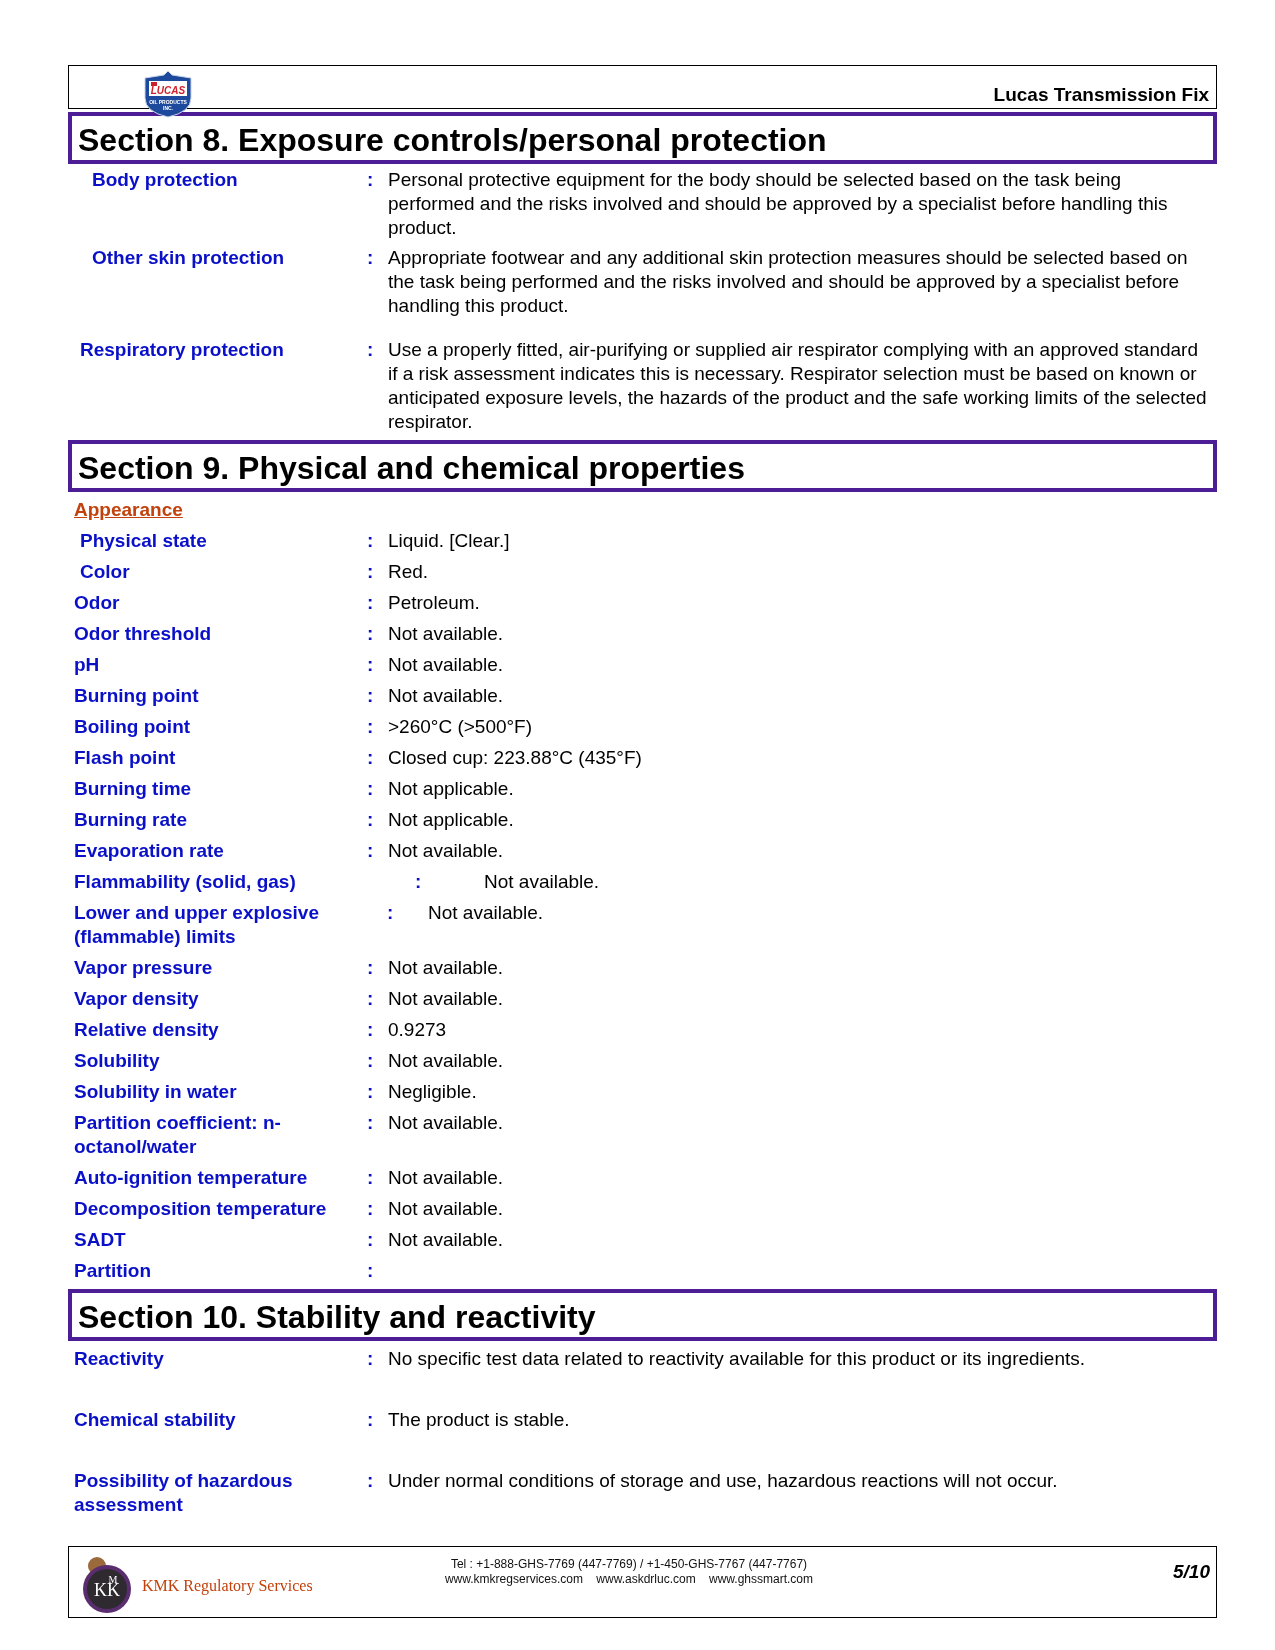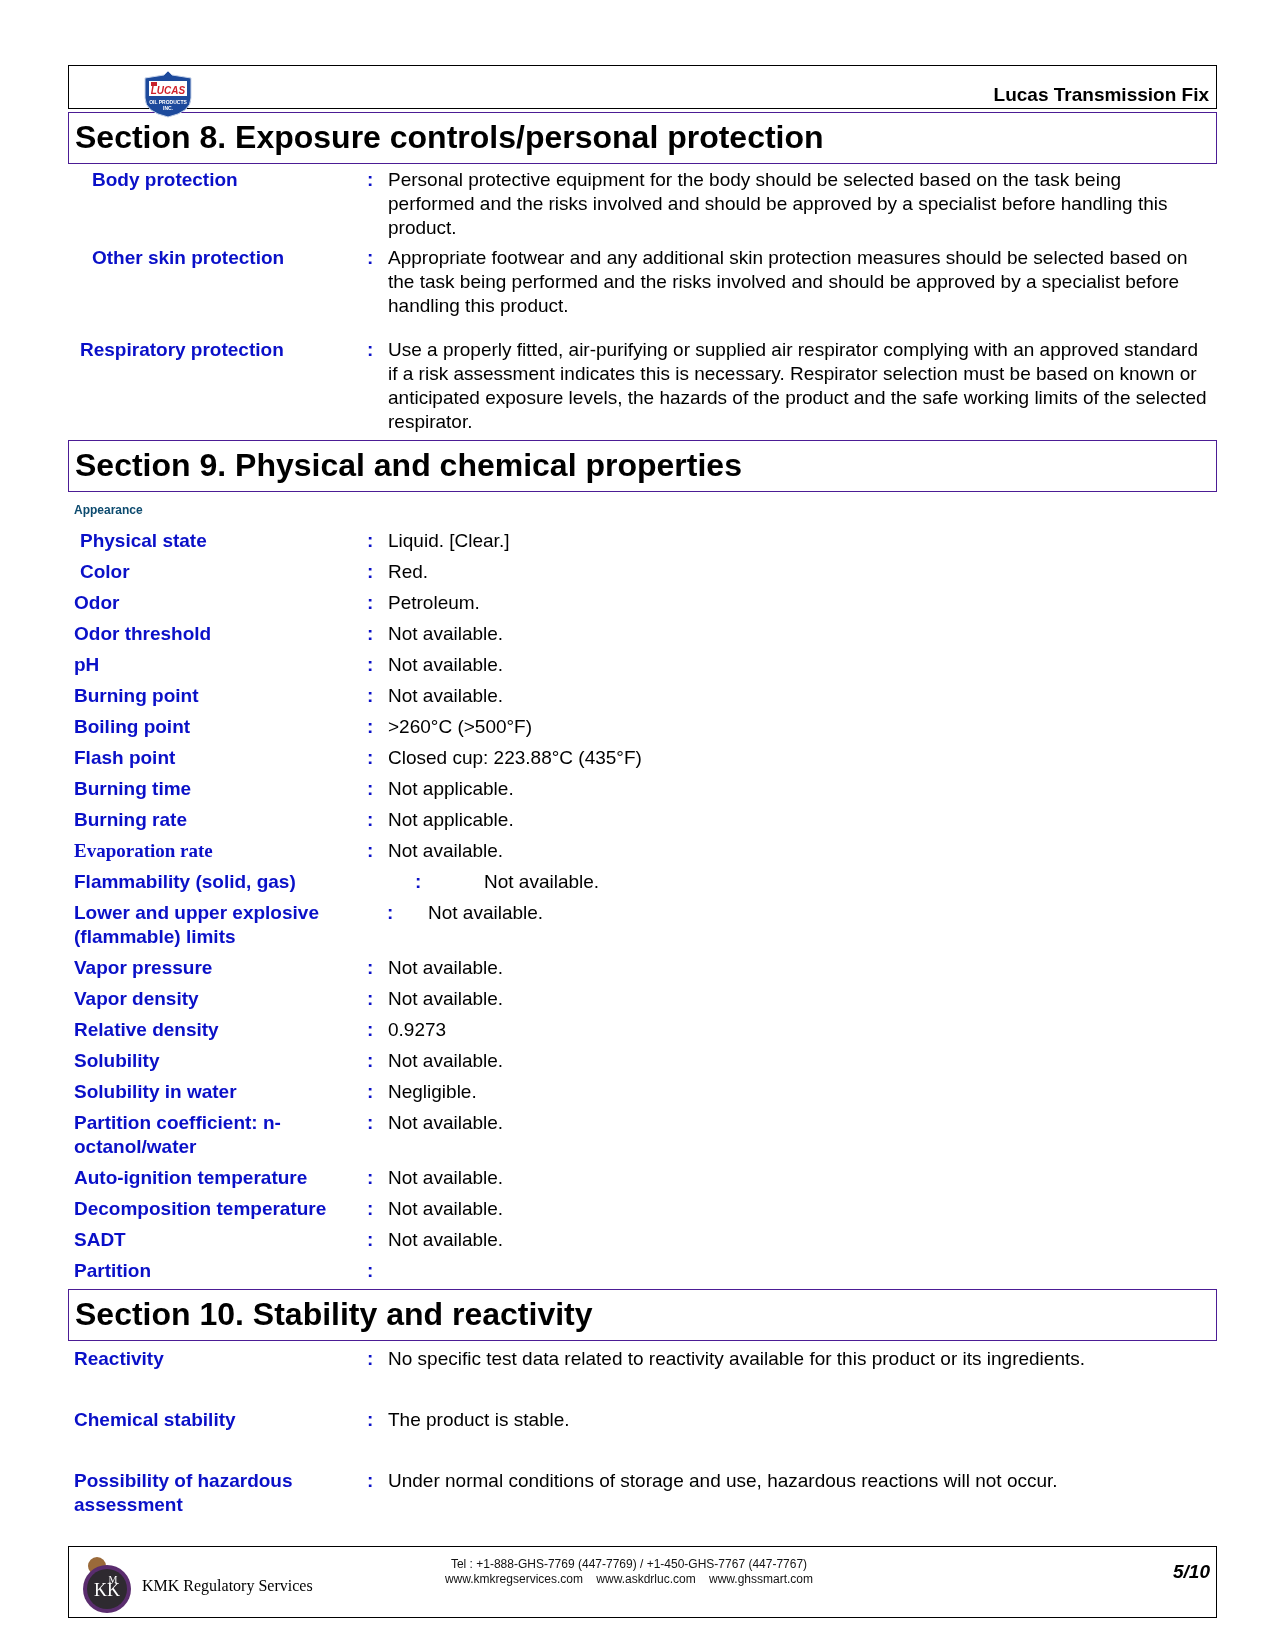--- a/index.html
+++ b/index.html
@@ -1,33 +1,33 @@
 <!DOCTYPE html>
 <html><head>
 <meta charset="utf-8">
 <style>
   html, body { margin: 0; padding: 0; background: #ffffff; }
   body { width: 1275px; height: 1650px; position: relative; font-family: "Liberation Sans", sans-serif; color: #000; overflow: hidden; }
   .page { position: absolute; left: 68px; top: 65px; width: 1149px; }
   .header-box { position: relative; height: 44px; border: 1px solid #000; box-sizing: border-box; }
   .logo { position: absolute; left: 72px; top: 4px; width: 54px; height: 48px; }
   .product-title { position: absolute; right: 7px; top: 18px; font-weight: bold; font-size: 19px; }
-  .section-head { border: 1px solid #4c1d95; box-sizing: border-box; height: 52px; margin-top: 3px; padding-left: 6px; font-weight: bold; font-size: 32px; line-height: 48px; white-space: nowrap; }
+  .section-head { border: 4px solid #4c1d95; box-sizing: border-box; height: 52px; margin-top: 3px; padding-left: 6px; font-weight: bold; font-size: 32px; line-height: 48px; white-space: nowrap; }
   .rows { position: relative; }
   .row { position: relative; display: flex; font-size: 19px; line-height: 24px; }
   .row .label { width: 290px; color: #0a10c8; font-weight: bold; box-sizing: border-box; flex: none; }
   .row .label.indent1 { padding-left: 12px; }
   .row .label.indent2 { padding-left: 24px; }
   .row .colon { width: 20px; color: #0a10c8; font-weight: bold; flex: none; text-align: left; padding-left: 9px; }
   .row .value { flex: 1; padding-left: 1px; padding-right: 8px; }
-  .appearance { color: #0c4a6e; font-weight: bold; font-size: 12px; padding-left: 6px; line-height: 24px; }
+  .appearance { color: #c2410c; font-weight: bold; font-size: 19px; text-decoration: underline; padding-left: 6px; line-height: 24px; }
   sup { font-size: 11px; line-height: 0; }
   .footer { position: absolute; left: 68px; top: 1546px; width: 1149px; height: 72px; border: 1px solid #000; box-sizing: border-box; }
   .kmk-logo { position: absolute; left: 14px; top: 8px; width: 52px; height: 60px; }
-  .kmk-name { position: absolute; left: 73px; top: 30px; font-family: "Liberation Serif", serif; font-size: 16px; color: #000000; }
+  .kmk-name { position: absolute; left: 73px; top: 30px; font-family: "Liberation Serif", serif; font-size: 16px; color: #c2410c; }
   .footer-contact { position: absolute; left: 340px; width: 440px; top: 10px; text-align: center; font-size: 12px; line-height: 15px; color: #111; }
   .page-num { position: absolute; right: 6px; top: 14px; font-weight: bold; font-style: italic; font-size: 19px; }
 </style>
 </head>
 <body>
 
 <div class="page">
 
   <div class="header-box">
     <svg class="logo" viewBox="0 0 54 48">
@@ -108,21 +108,21 @@
           <div class="label" style="padding-left: 6px;">Burning time</div>
           <div class="colon">:</div>
           <div class="value">Not applicable.</div>
         </div>
         <div class="row" style="margin-bottom: 7px;">
           <div class="label" style="padding-left: 6px;">Burning rate</div>
           <div class="colon">:</div>
           <div class="value">Not applicable.</div>
         </div>
         <div class="row" style="margin-bottom: 7px;">
-          <div class="label" style="padding-left: 6px; font-family: Liberation Serif, serif;">Evaporation rate</div>
+          <div class="label" style="padding-left: 6px;">Evaporation rate</div>
           <div class="colon">:</div>
           <div class="value">Not available.</div>
         </div>
         <div class="row" style="margin-bottom: 7px; gap: 48px;">
           <div class="label" style="padding-left: 6px;">Flammability (solid, gas)</div>
           <div class="colon">:</div>
           <div class="value">Not available.</div>
         </div>
         <div class="row" style="margin-bottom: 7px; gap: 20px;">
           <div class="label" style="padding-left: 6px;">Lower and upper explosive (flammable) limits</div>

